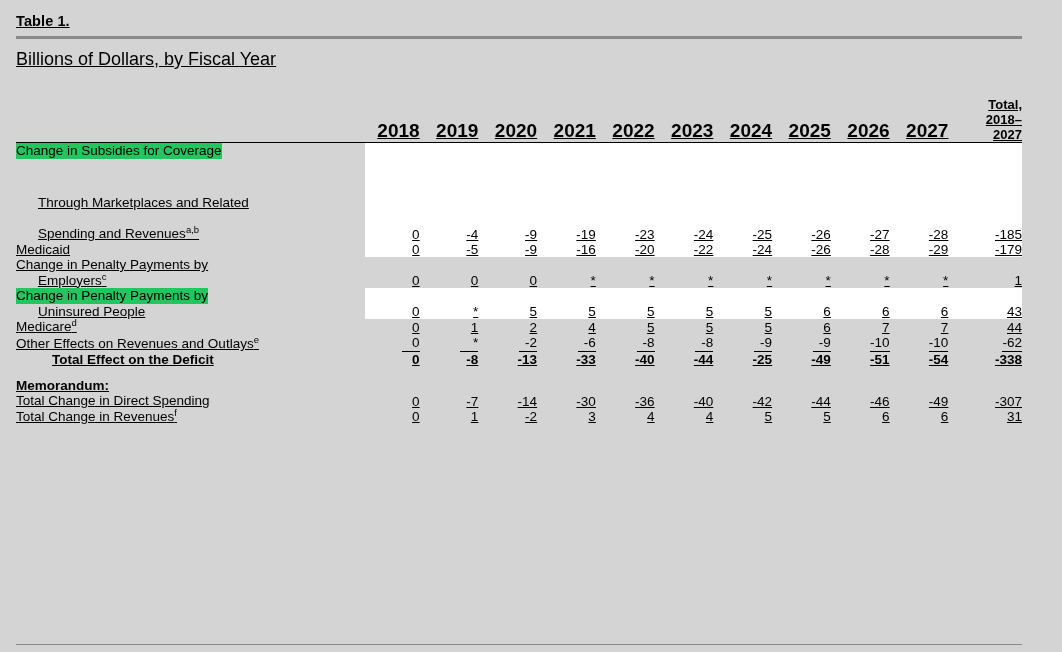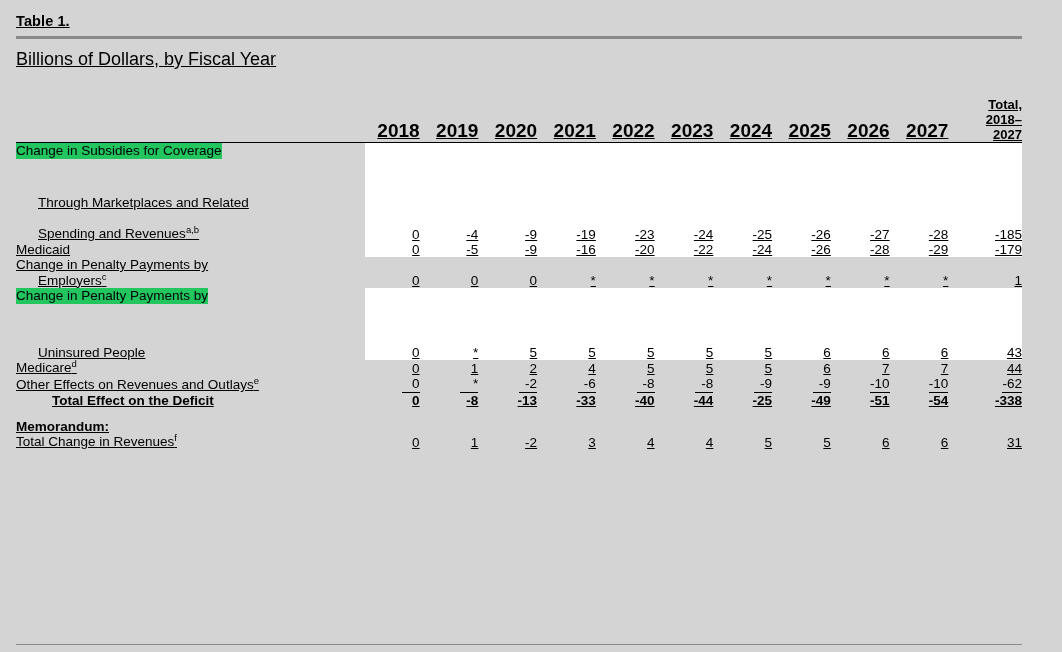--- a/index.html
+++ b/index.html
@@ -228,21 +228,21 @@
       <td class="num">*</td>
       <td class="num">*</td>
       <td class="num">*</td>
       <td class="num">*</td>
       <td class="num">1</td>
     </tr>
 
     <tr>
       <td class="rowlabel">
         <div class="hl-label" style="display:inline-block;">Change in Penalty Payments by</div>
-        <div style="padding-left:22px;margin-top:41px;">Uninsured People</div>
+        <div style="padding-left:22px;">Uninsured People</div>
       </td>
       <td class="num hl">0</td>
       <td class="num hl">*</td>
       <td class="num hl">5</td>
       <td class="num hl">5</td>
       <td class="num hl">5</td>
       <td class="num hl">5</td>
       <td class="num hl">5</td>
       <td class="num hl">6</td>
       <td class="num hl">6</td>
@@ -296,20 +296,34 @@
     </tr>
 
     <tr class="spacer-row">
           <td colspan="12"></td>
         </tr>
 
     <tr>
       <td class="memo" colspan="12">Memorandum:</td>
     </tr>
 
+    <tr>
+      <td class="rowlabel">Total Change in Direct Spending</td>
+      <td class="num">0</td>
+      <td class="num">-7</td>
+      <td class="num">-14</td>
+      <td class="num">-30</td>
+      <td class="num">-36</td>
+      <td class="num">-40</td>
+      <td class="num">-42</td>
+      <td class="num">-44</td>
+      <td class="num">-46</td>
+      <td class="num">-49</td>
+      <td class="num">-307</td>
+    </tr>
 
     <tr>
       <td class="rowlabel"><span>Total Change in Revenues</span><sup>f</sup></td>
       <td class="num">0</td>
       <td class="num">1</td>
       <td class="num">-2</td>
       <td class="num">3</td>
       <td class="num">4</td>
       <td class="num">4</td>
       <td class="num">5</td>

